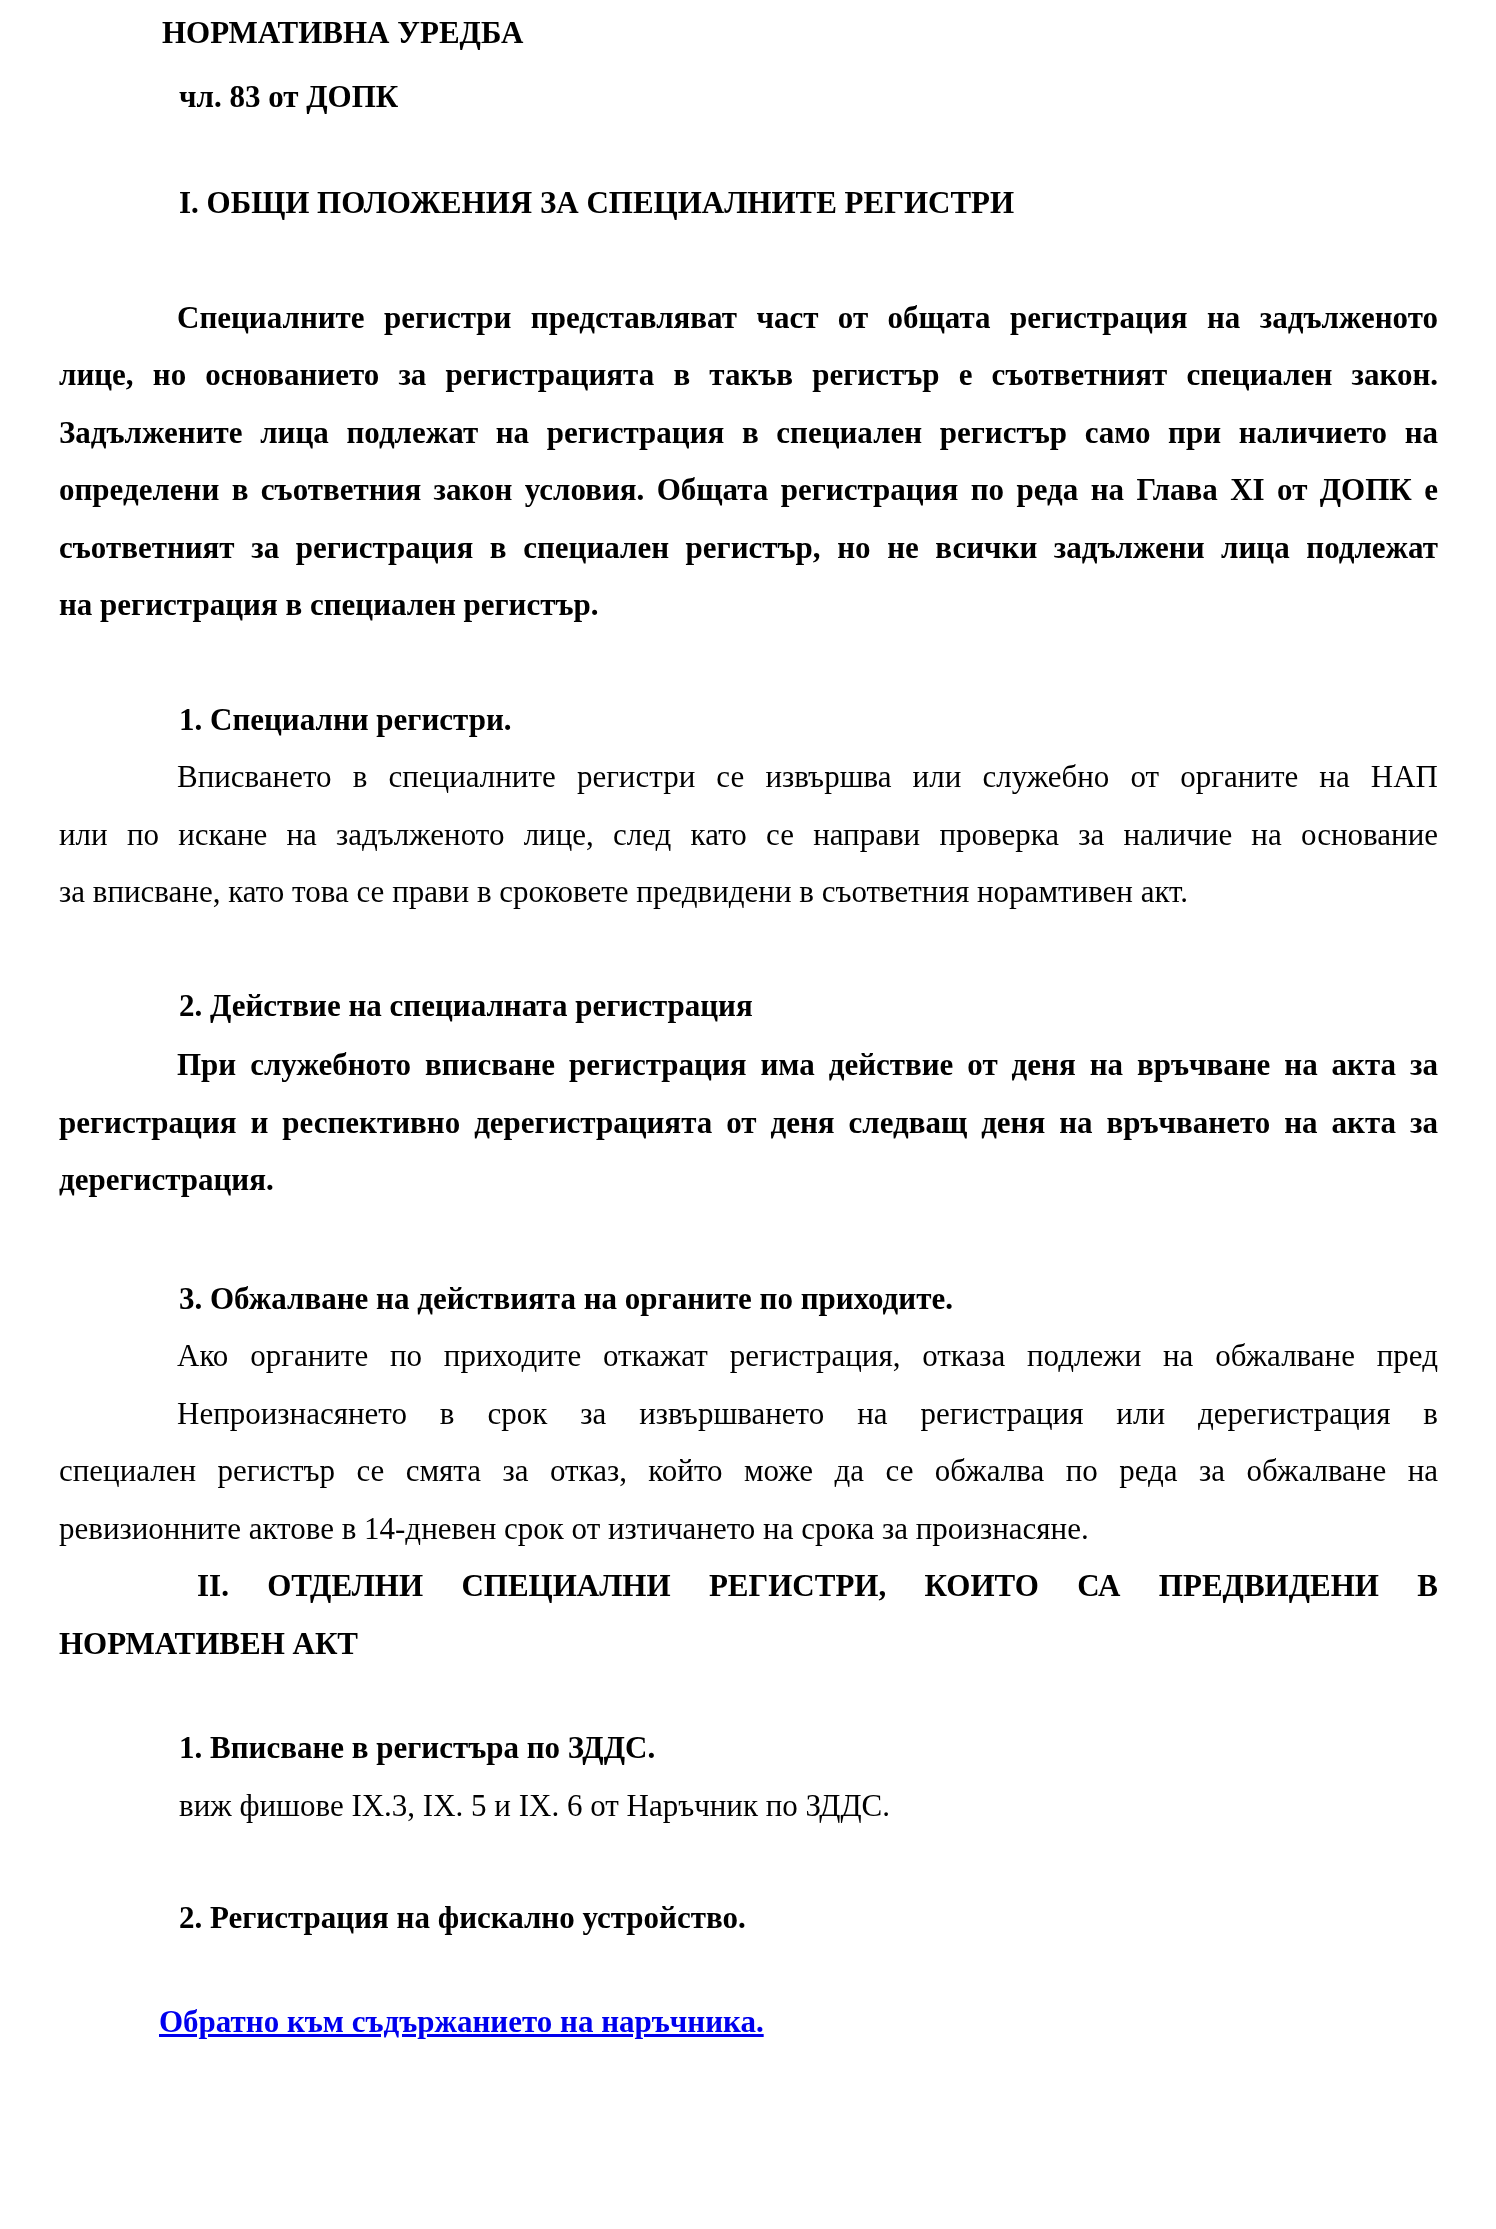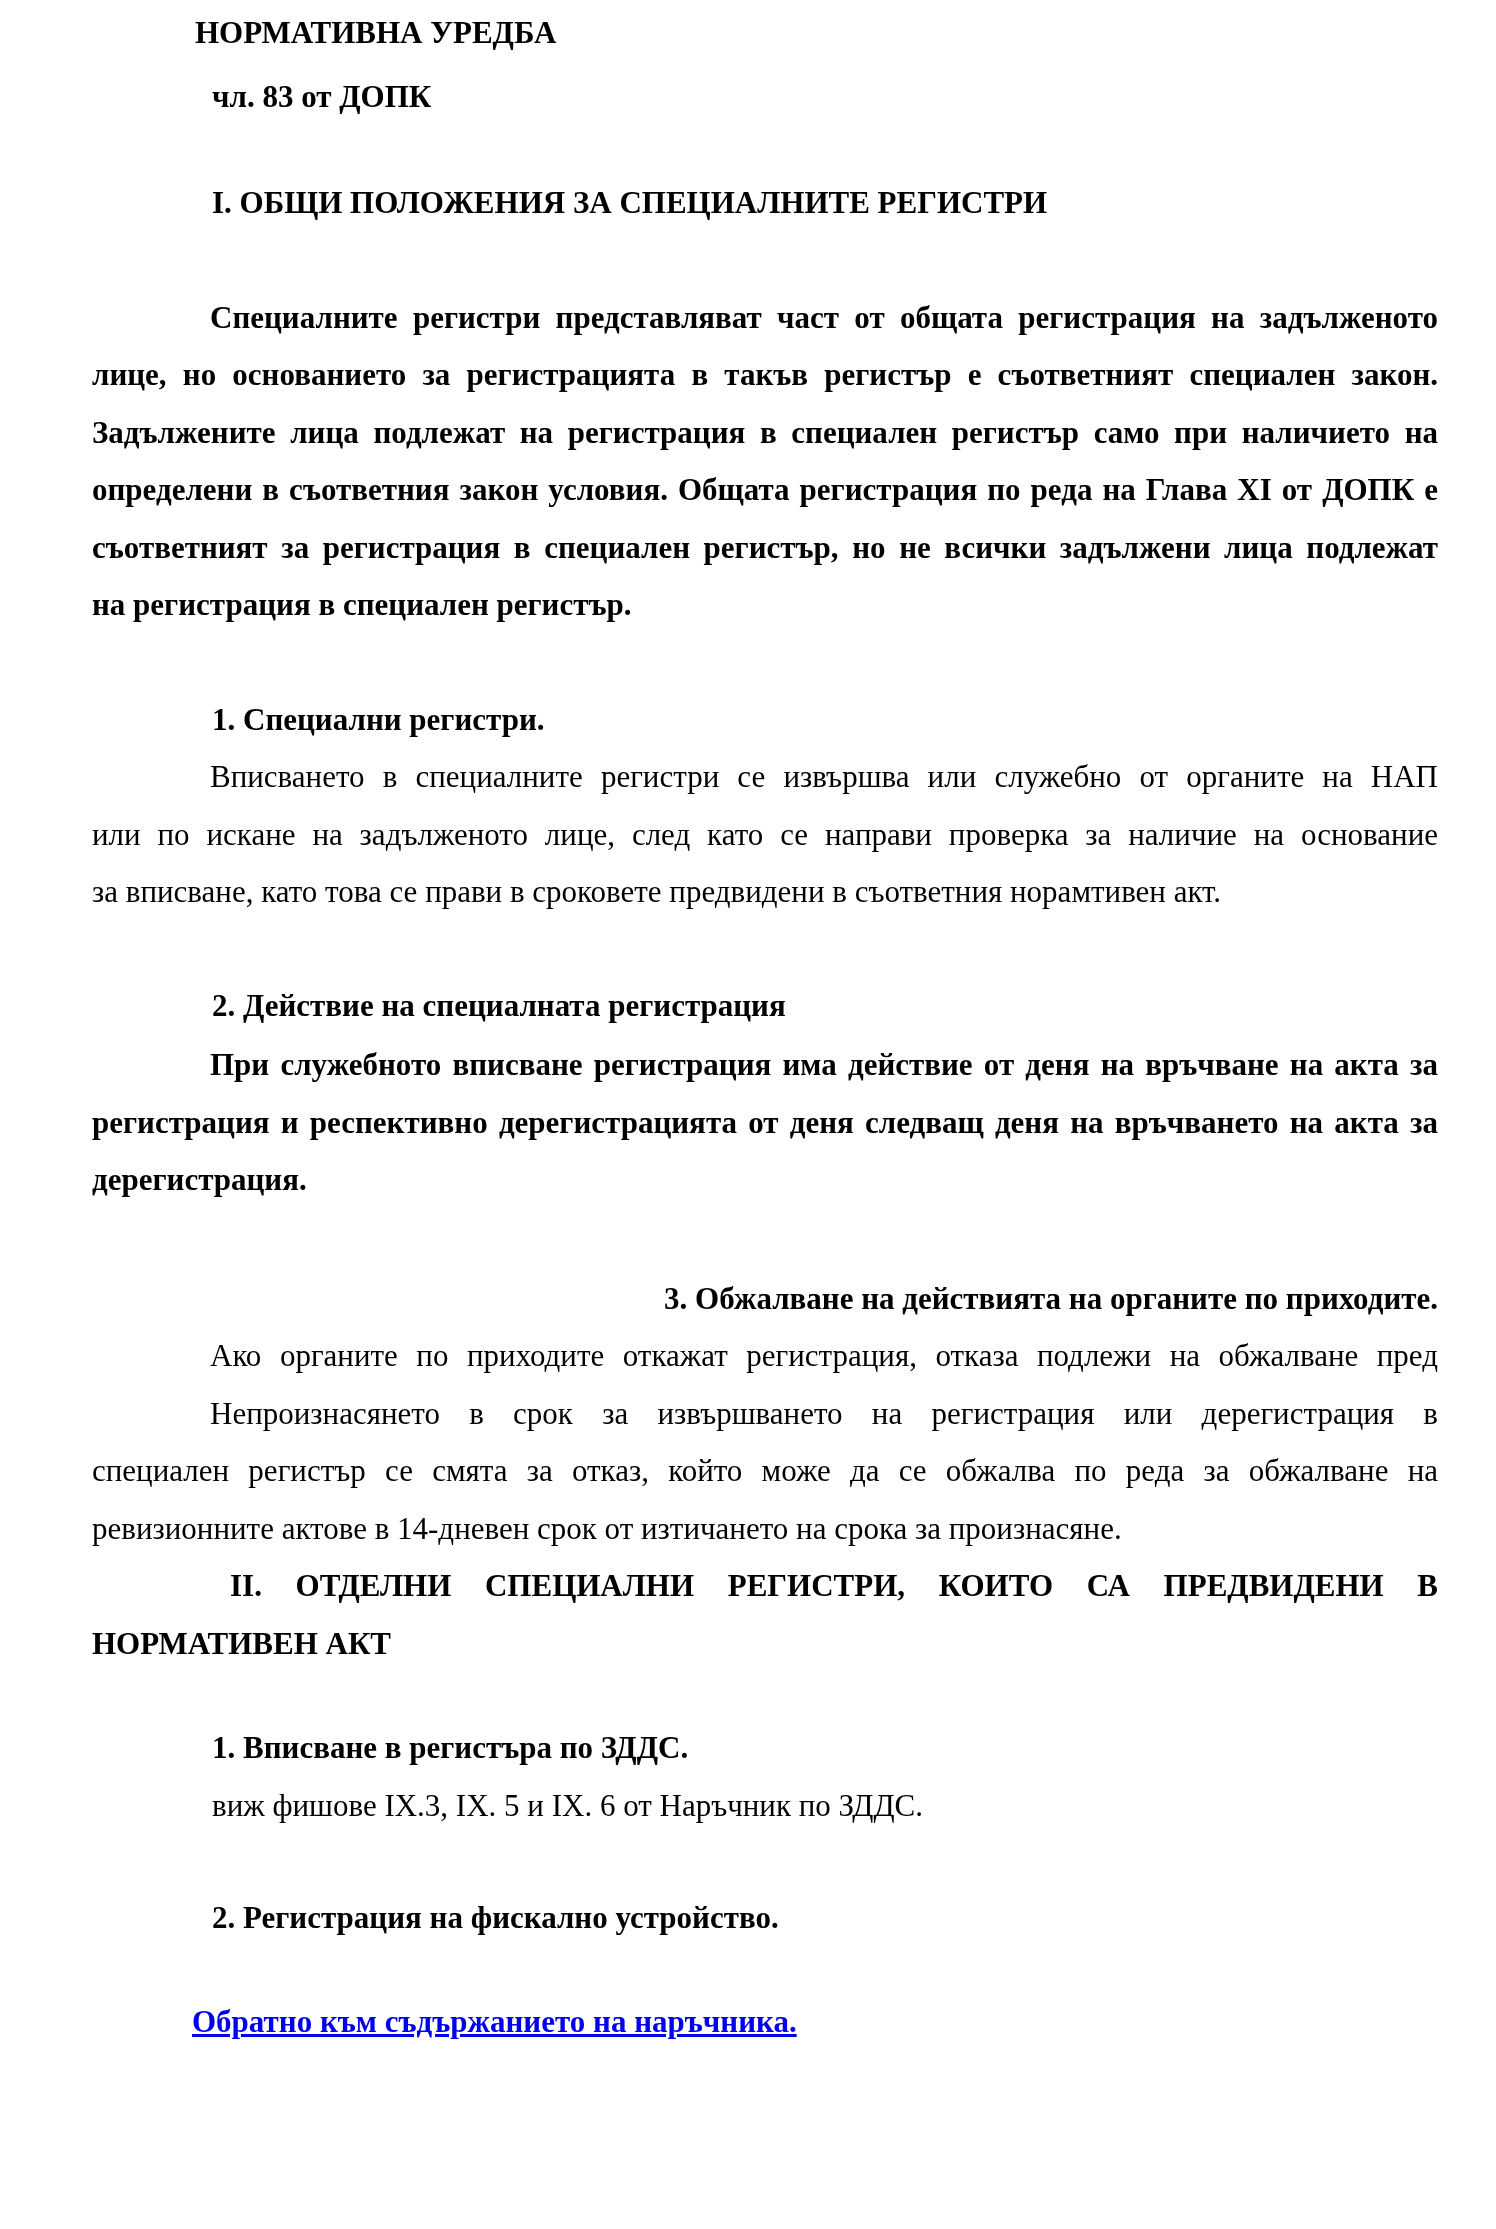--- a/index.html
+++ b/index.html
@@ -11,21 +11,21 @@
   body {
     width: 1496px;
     height: 2229px;
     overflow: hidden;
     color: #000000;
     font-family: "Liberation Serif", "DejaVu Serif", serif;
     font-size: 31px;
     line-height: 57.5px;
   }
   .doc {
-    margin-left: 92px;
+    margin-left: 59px;
     margin-right: 58px;
   }
   p { margin: 0; padding: 0; }
   .b { font-weight: bold; }
 
   
   .ind-103 { padding-left: 103px; }
   .ind-120 { padding-left: 120px; }
   .ind-130 { padding-left: 130px; }
   .ind-100 { padding-left: 100px; }
@@ -33,21 +33,21 @@
   
   .mt-4  { margin-top: 4px; }
   .mt-6  { margin-top: 6px; }
   .mt-47 { margin-top: 47px; }
   .mt-46 { margin-top: 46px; }
   .mt-49 { margin-top: 49px; }
   .mt-55 { margin-top: 55px; }
   .mt-56 { margin-top: 56px; }
   .mt-57 { margin-top: 57px; font-weight: bold; }
   .mt-60 { margin-top: 60px; }
-  .mt-61 { margin-top: 61px; text-align: right; }
+  .mt-61 { margin-top: 61px; }
   .mt-2  { margin-top: 2px; font-weight: bold; }
 
   
   .para .ln {
     text-align: justify;
     text-align-last: justify;
   }
   .para .ln-last {
     text-align-last: left;
   }

